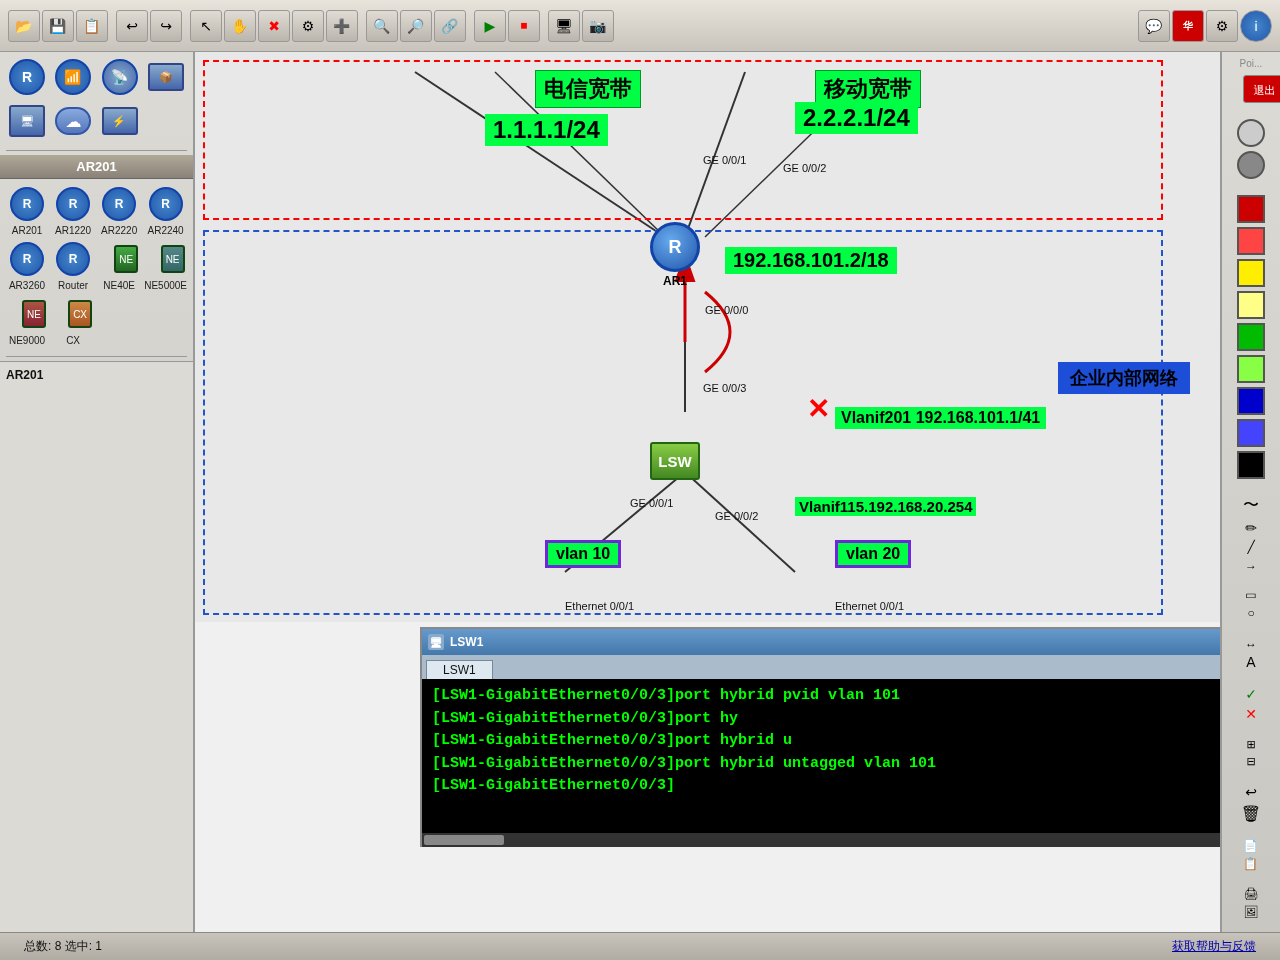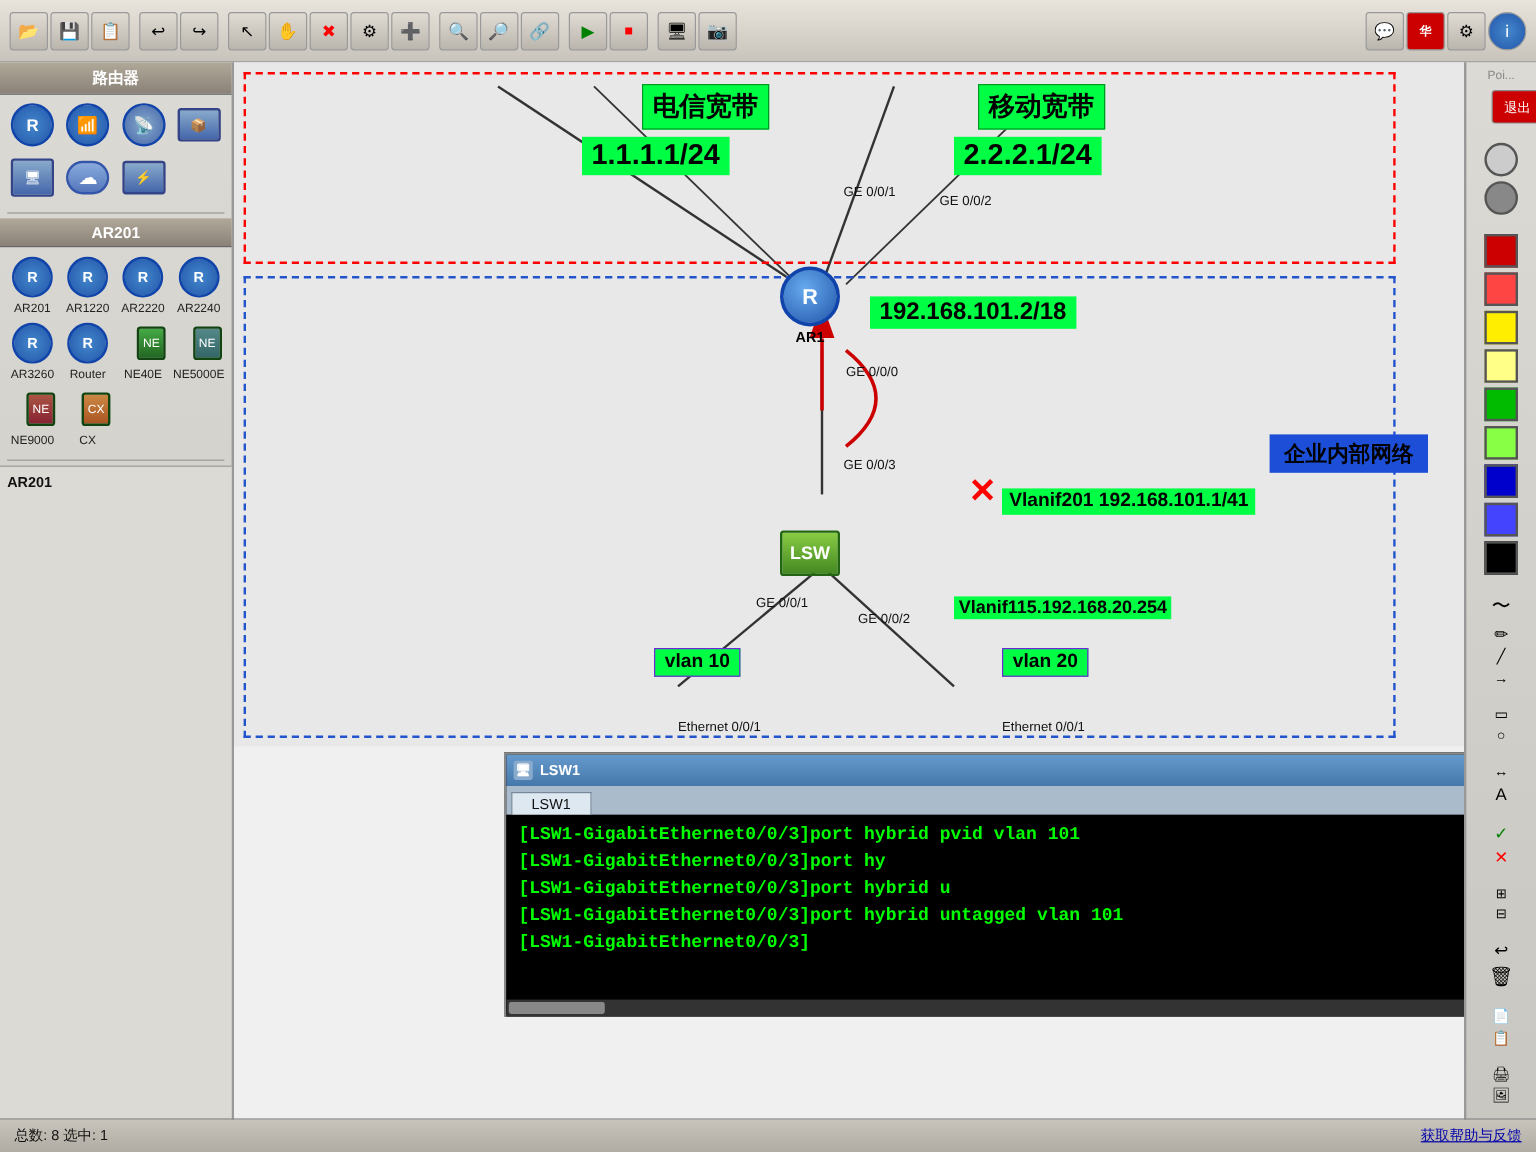--- a/index.html
+++ b/index.html
@@ -274,21 +274,21 @@
     }
 
     
     .vlan-label {
       position: absolute;
       background: #00ff44;
       padding: 2px 8px;
       font-size: 16px;
       font-weight: bold;
       color: #000;
-      border: 1px solid #6d28d9;
+      border: 3px solid #6d28d9;
     }
 
     
     .enterprise-label {
       position: absolute;
       background: #1d4ed8;
       padding: 4px 12px;
       font-size: 18px;
       font-weight: bold;
       color: #000;
@@ -344,21 +344,21 @@
     .right-sep { height: 8px; }
 
     
     #statusbar {
       width: 1280px;
       height: 28px;
       background: linear-gradient(to bottom, #c8c4bc, #b0aca4);
       border-top: 1px solid #888;
       display: flex;
       align-items: center;
-      padding: 0 12px;
+      padding: 0 24px;
       font-size: 12px;
       color: #111;
       gap: 32px;
       position: absolute;
       bottom: 0;
     }
 
     
     #terminal-window {
       position: absolute;
@@ -495,21 +495,20 @@
   <div class="toolbar-sep" style="flex:1;"></div>
   <div class="toolbar-icon">💬</div>
   <div class="toolbar-icon" style="background:#cc0000;color:white;font-weight:bold;font-size:10px;">华</div>
   <div class="toolbar-icon">⚙</div>
   <div class="toolbar-icon" style="background:radial-gradient(circle,#4488cc,#2255aa);color:white;border-radius:50%;">ℹ</div>
 </div>
 
 <div id="main">
 
   <div id="left-panel">
-    <div class="panel-section-title">路由器</div>
 
     <div class="device-grid">
       <div class="device-item">
         <div class="device-icon">
           <div class="icon-router">R</div>
         </div>
         <div class="device-label"></div>
       </div>
       <div class="device-item">
         <div class="device-icon">
@@ -649,21 +648,21 @@
       <div class="isp-box"></div>
 
       <div class="enterprise-box"></div>
 
       <div class="net-label" style="top:18px; left:340px; font-size:22px;">电信宽带</div>
 
       <div class="net-label" style="top:18px; left:620px; font-size:22px;">移动宽带</div>
 
       <div class="ip-label" style="top:62px; left:290px; font-size:24px;">1.1.1.1/24</div>
 
-      <div class="ip-label" style="top:62px; left:600px; font-size:24px;">2.2.2.1/24</div>
+      <div class="ip-label" style="top:50px; left:600px; font-size:24px;">2.2.2.1/24</div>
 
       <div class="iface-label" style="top:102px; left:508px;">GE 0/0/1</div>
 
       <div class="iface-label" style="top:110px; left:588px;">GE 0/0/2</div>
 
       <div class="router-node" style="top:170px; left:455px;">
         <div class="router-circle">R</div>
         <div style="font-size:12px; margin-top:2px; color:#000; font-weight:bold;">AR1</div>
       </div>
 

